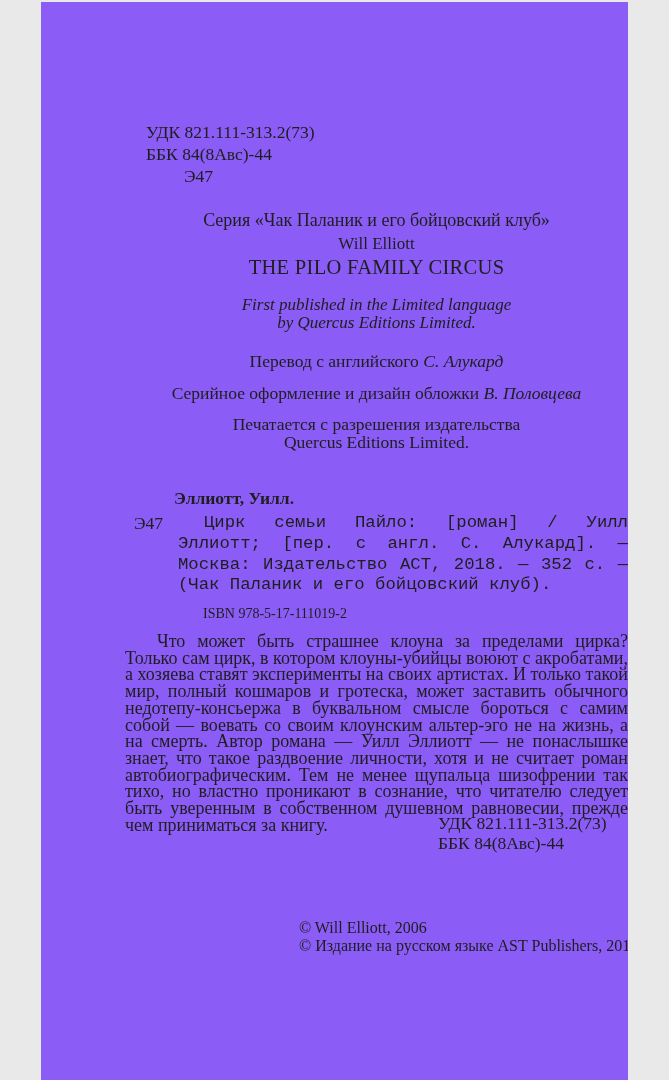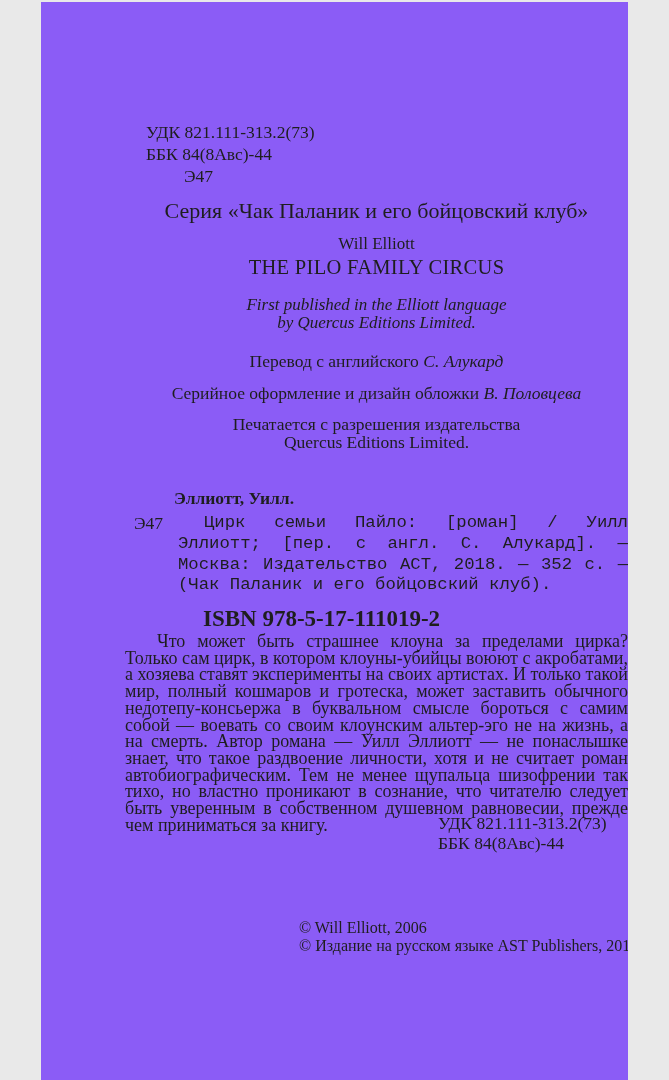--- a/index.html
+++ b/index.html
@@ -25,21 +25,21 @@
       text-align: center;
     }
     .top-codes {
       left: 105px;
       top: 119px;
       font-size: 17.5px;
       line-height: 22px;
       white-space: nowrap;
     }
     .top-codes .sign { padding-left: 38px; }
-    .series-line { top: 196px; font-size: 22px; }
+    .series-line { top: 208px; font-size: 18px; }
     .orig-author { top: 232px; font-size: 17px; }
     .orig-title { top: 254px; font-size: 20.5px; letter-spacing: 0.3px; }
     .first-pub {
       top: 294px;
       font-size: 17px;
       font-style: italic;
       line-height: 17.5px;
     }
     .credit-translation { top: 349px; font-size: 17.5px; }
     .credit-design { top: 381px; font-size: 17.5px; }
@@ -57,21 +57,21 @@
     .card-record {
       left: 137px;
       top: 511px;
       width: 450px;
       font-size: 17.3px;
       line-height: 20.8px;
       text-align: justify;
       text-indent: 26px;
       font-family: Liberation Mono, monospace;
     }
-    .isbn-line { left: 162px; top: 604px; font-size: 23px; white-space: nowrap; font-weight: bold; }
+    .isbn-line { left: 162px; top: 604px; font-size: 14px; white-space: nowrap; }
     .annotation {
       left: 84px;
       top: 631px;
       width: 503px;
       font-size: 18px;
       line-height: 16.7px;
       text-align: justify;
       text-indent: 32px;
     }
     .bottom-codes {
@@ -100,21 +100,21 @@
     <div class="sign">Э47</div>
   </div>
 
   <div class="centered series-line">Серия «Чак Паланик и его бойцовский клуб»</div>
 
   <div class="centered orig-title">THE PILO FAMILY CIRCUS</div>
 
   <div class="centered orig-author">Will Elliott</div>
 
   <div class="centered first-pub">
-    <div>First published in the Elliott language</div>
+    <div>First published in the Limited language</div>
     <div>by Quercus Editions Limited.</div>
   </div>
 
   <div class="centered credit-translation">
     <span>Перевод с английского </span><span class="italic">С. Алукард</span>
   </div>
 
   <div class="centered credit-design">
     <span>Серийное оформление и дизайн обложки </span><span class="italic">В. Половцева</span>
   </div>

